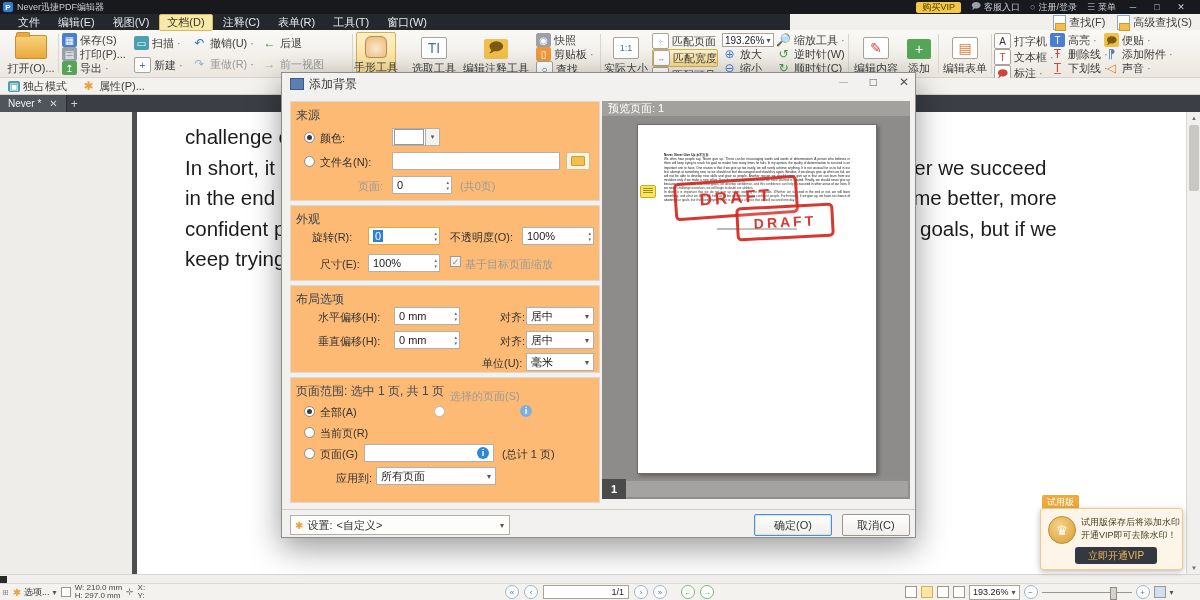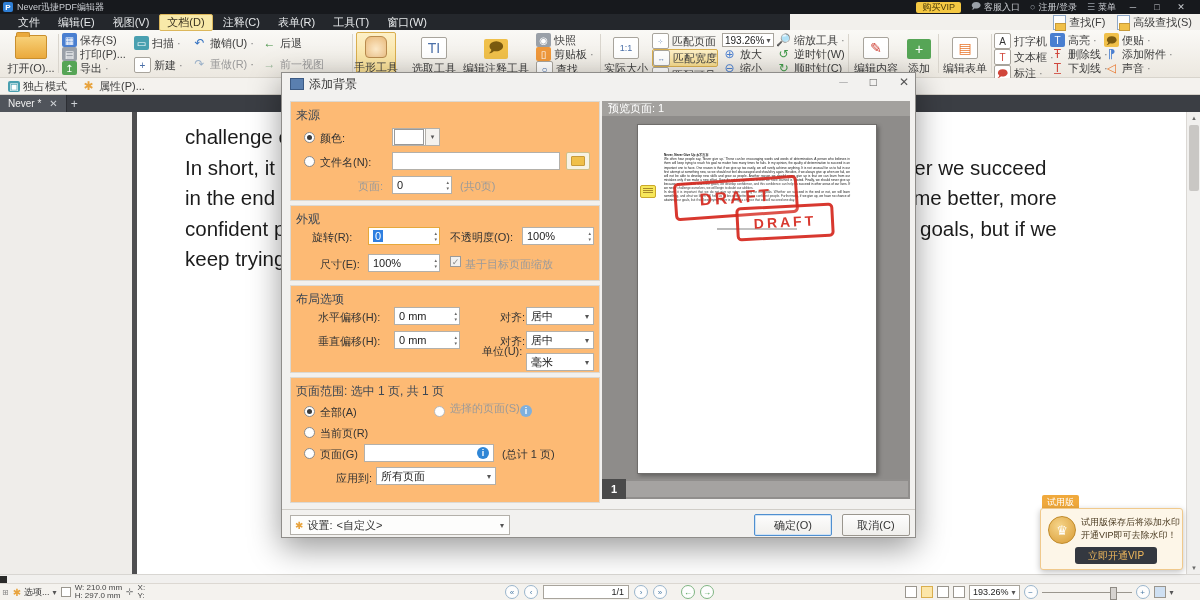--- a/index.html
+++ b/index.html
@@ -568,32 +568,32 @@
       <span>居中</span>
     </span>
   <span class="frm-label" style="left:36px;top:261px">垂直偏移(H):</span>
   <span class="field spin" style="left:112px;top:258px;width:66px">
       <span>0 mm</span>
     </span>
   <span class="frm-label" style="left:218px;top:261px">对齐:</span>
   <span class="field cmb" style="left:244px;top:258px;width:68px">
       <span>居中</span>
     </span>
-  <span class="frm-label" style="left:200px;top:271px">单位(U):</span>
+  <span class="frm-label" style="left:200px;top:283px">单位(U):</span>
   <span class="field cmb" style="left:244px;top:280px;width:68px">
       <span>毫米</span>
     </span>
 
   <div class="groupbox" style="top:304px;height:126px">
     <div class="gb-head">页面范围: 选中 1 页, 共 1 页</div>
   </div>
   <span class="radio sel" style="left:22px;top:333px"></span>
   <span class="frm-label" style="left:38px;top:332px">全部(A)</span>
   <span class="radio dim" style="left:152px;top:333px"></span>
-  <span class="frm-label dim" style="left:168px;top:328px">选择的页面(S)</span>
+  <span class="frm-label dim" style="left:168px;top:316px">选择的页面(S)</span>
   <span class="info pale" style="position:absolute;left:238px;top:332px"></span>
   <span class="radio" style="left:22px;top:354px"></span>
   <span class="frm-label" style="left:38px;top:353px">当前页(R)</span>
   <span class="radio" style="left:22px;top:375px"></span>
   <span class="frm-label" style="left:38px;top:374px">页面(G)</span>
   <span class="field" style="left:82px;top:371px;width:130px;justify-content:flex-end">
       <span class="info"></span>
     </span>
   <span class="frm-label" style="left:220px;top:374px">(总计 1 页)</span>
   <span class="frm-label" style="left:54px;top:398px">应用到:</span>

